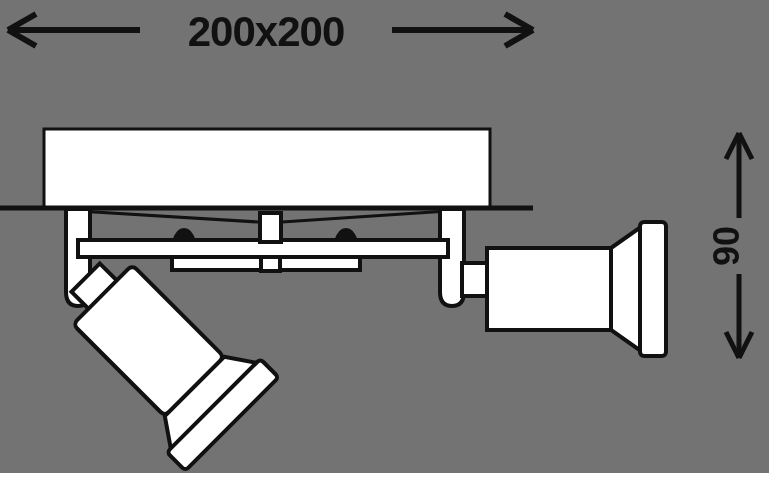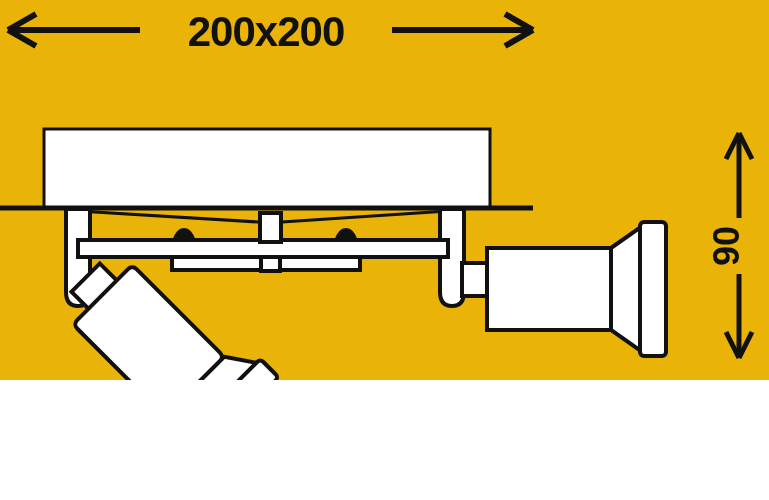--- a/index.html
+++ b/index.html
@@ -7,22 +7,22 @@
     margin: 0;
     padding: 0;
     background: #ffffff;
   }
   body {
     font-family: "Liberation Sans", sans-serif;
   }
   #drawing-root {
     position: relative;
     width: 769px;
-    height: 380px;
-    background: #eab308;
+    height: 473px;
+    background: #737373;
     overflow: hidden;
   }
   svg.drawing-canvas {
     display: block;
     width: 769px;
     height: 500px;
   }
   .dim-text {
     font-family: "Liberation Sans", sans-serif;
     font-weight: bold;

